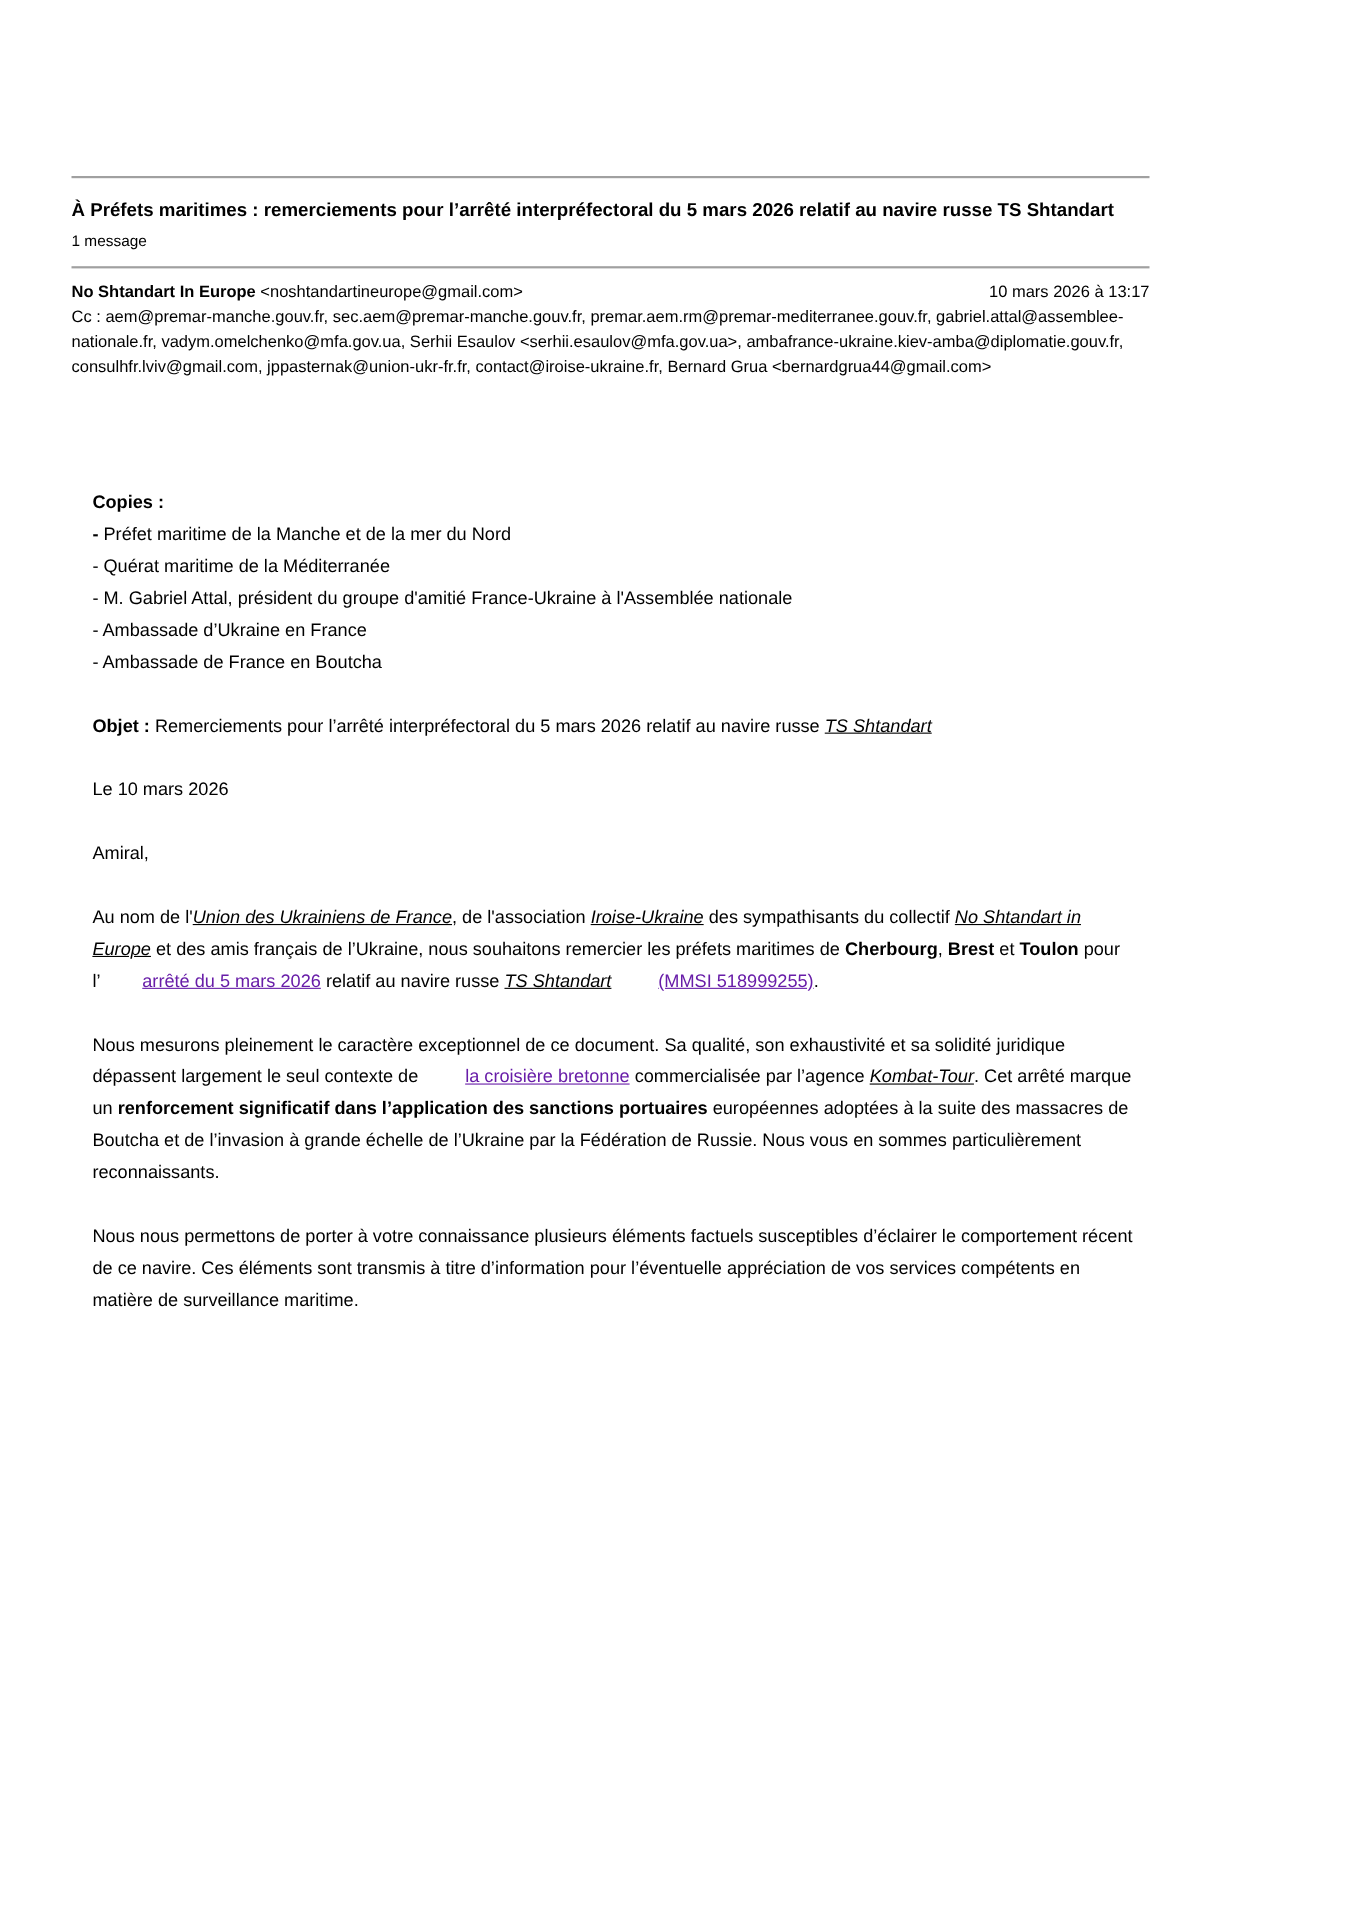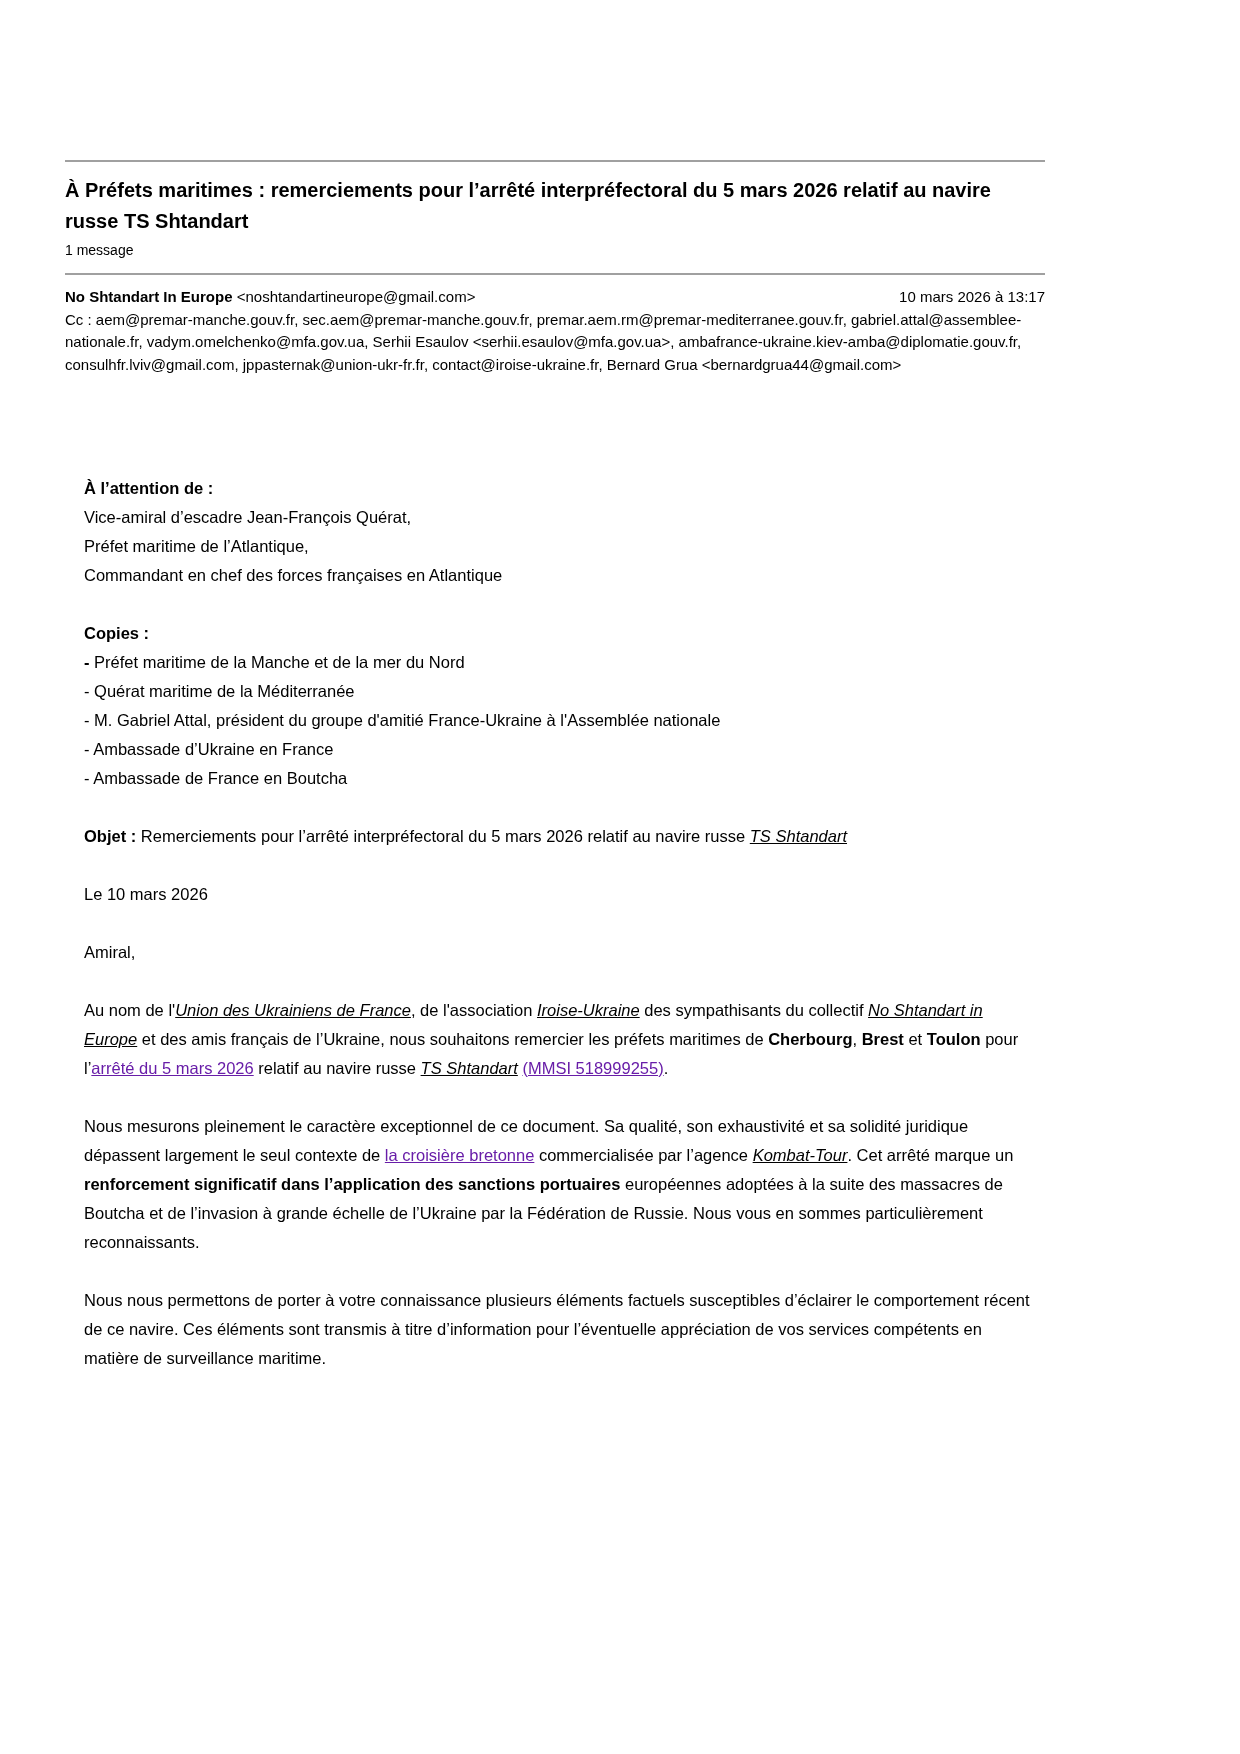--- a/index.html
+++ b/index.html
@@ -24,21 +24,21 @@
     top:160px;
     width:980px;
   }
   .rule{
     border:none;
     border-top:2px solid var(--rule);
     margin:0;
     height:0;
   }
   .subject{
-    font-size:20px;
+    font-size:17px;
     font-weight:bold;
     line-height:31px;
     margin:13px 0 3px 0;
   }
   .msg-count{
     font-size:14px;
     line-height:20px;
     margin:0 0 13px 0;
   }
   .mail-header{
@@ -60,20 +60,21 @@
     font-size:16.5px;
     line-height:29px;
   }
   .body-text p{margin:0 0 29px 0;}
   .b{font-weight:bold;}
   .i{font-style:italic;text-decoration:underline;}
   a.lnk{
     color:var(--link);
     text-decoration:underline;
     cursor:pointer;
+    margin-left:38px;
   }
 </style>
 </head>
 <body>
 
 <div class="page">
   <div class="content">
 
     <hr class="rule">
 
@@ -85,26 +86,20 @@
     <div class="mail-header">
       <div class="sender-row">
         <span><span class="sender-name">No Shtandart In Europe</span><span> &lt;noshtandartineurope@gmail.com&gt;</span></span>
         <span>10 mars 2026 à 13:17</span>
       </div>
       <div class="addr-lines">Cc : aem@premar-manche.gouv.fr, sec.aem@premar-manche.gouv.fr, premar.aem.rm@premar-mediterranee.gouv.fr, gabriel.attal@assemblee-nationale.fr, vadym.omelchenko@mfa.gov.ua, Serhii Esaulov &lt;serhii.esaulov@mfa.gov.ua&gt;, ambafrance-ukraine.kiev-amba@diplomatie.gouv.fr, consulhfr.lviv@gmail.com, jppasternak@union-ukr-fr.fr, contact@iroise-ukraine.fr, Bernard Grua &lt;bernardgrua44@gmail.com&gt;</div>
     </div>
 
     <div class="body-text">
 
-      <p>
-        <span class="b">À l’attention de :</span><br>
-        <span>Vice-amiral d’escadre Jean-François Quérat,</span><br>
-        <span>Préfet maritime de l’Atlantique,</span><br>
-        <span>Commandant en chef des forces françaises en Atlantique</span>
-      </p>
 
       <p>
         <span class="b">Copies :</span><br>
         <span><span class="b">-</span><span> Préfet maritime de la Manche et de la mer du Nord</span></span><br>
         <span>- Quérat maritime de la Méditerranée</span><br>
         <span>- M. Gabriel Attal, président du groupe d'amitié France-Ukraine à l'Assemblée nationale</span><br>
         <span>- Ambassade d’Ukraine en France</span><br>
         <span>- Ambassade de France en Boutcha</span>
       </p>
 

